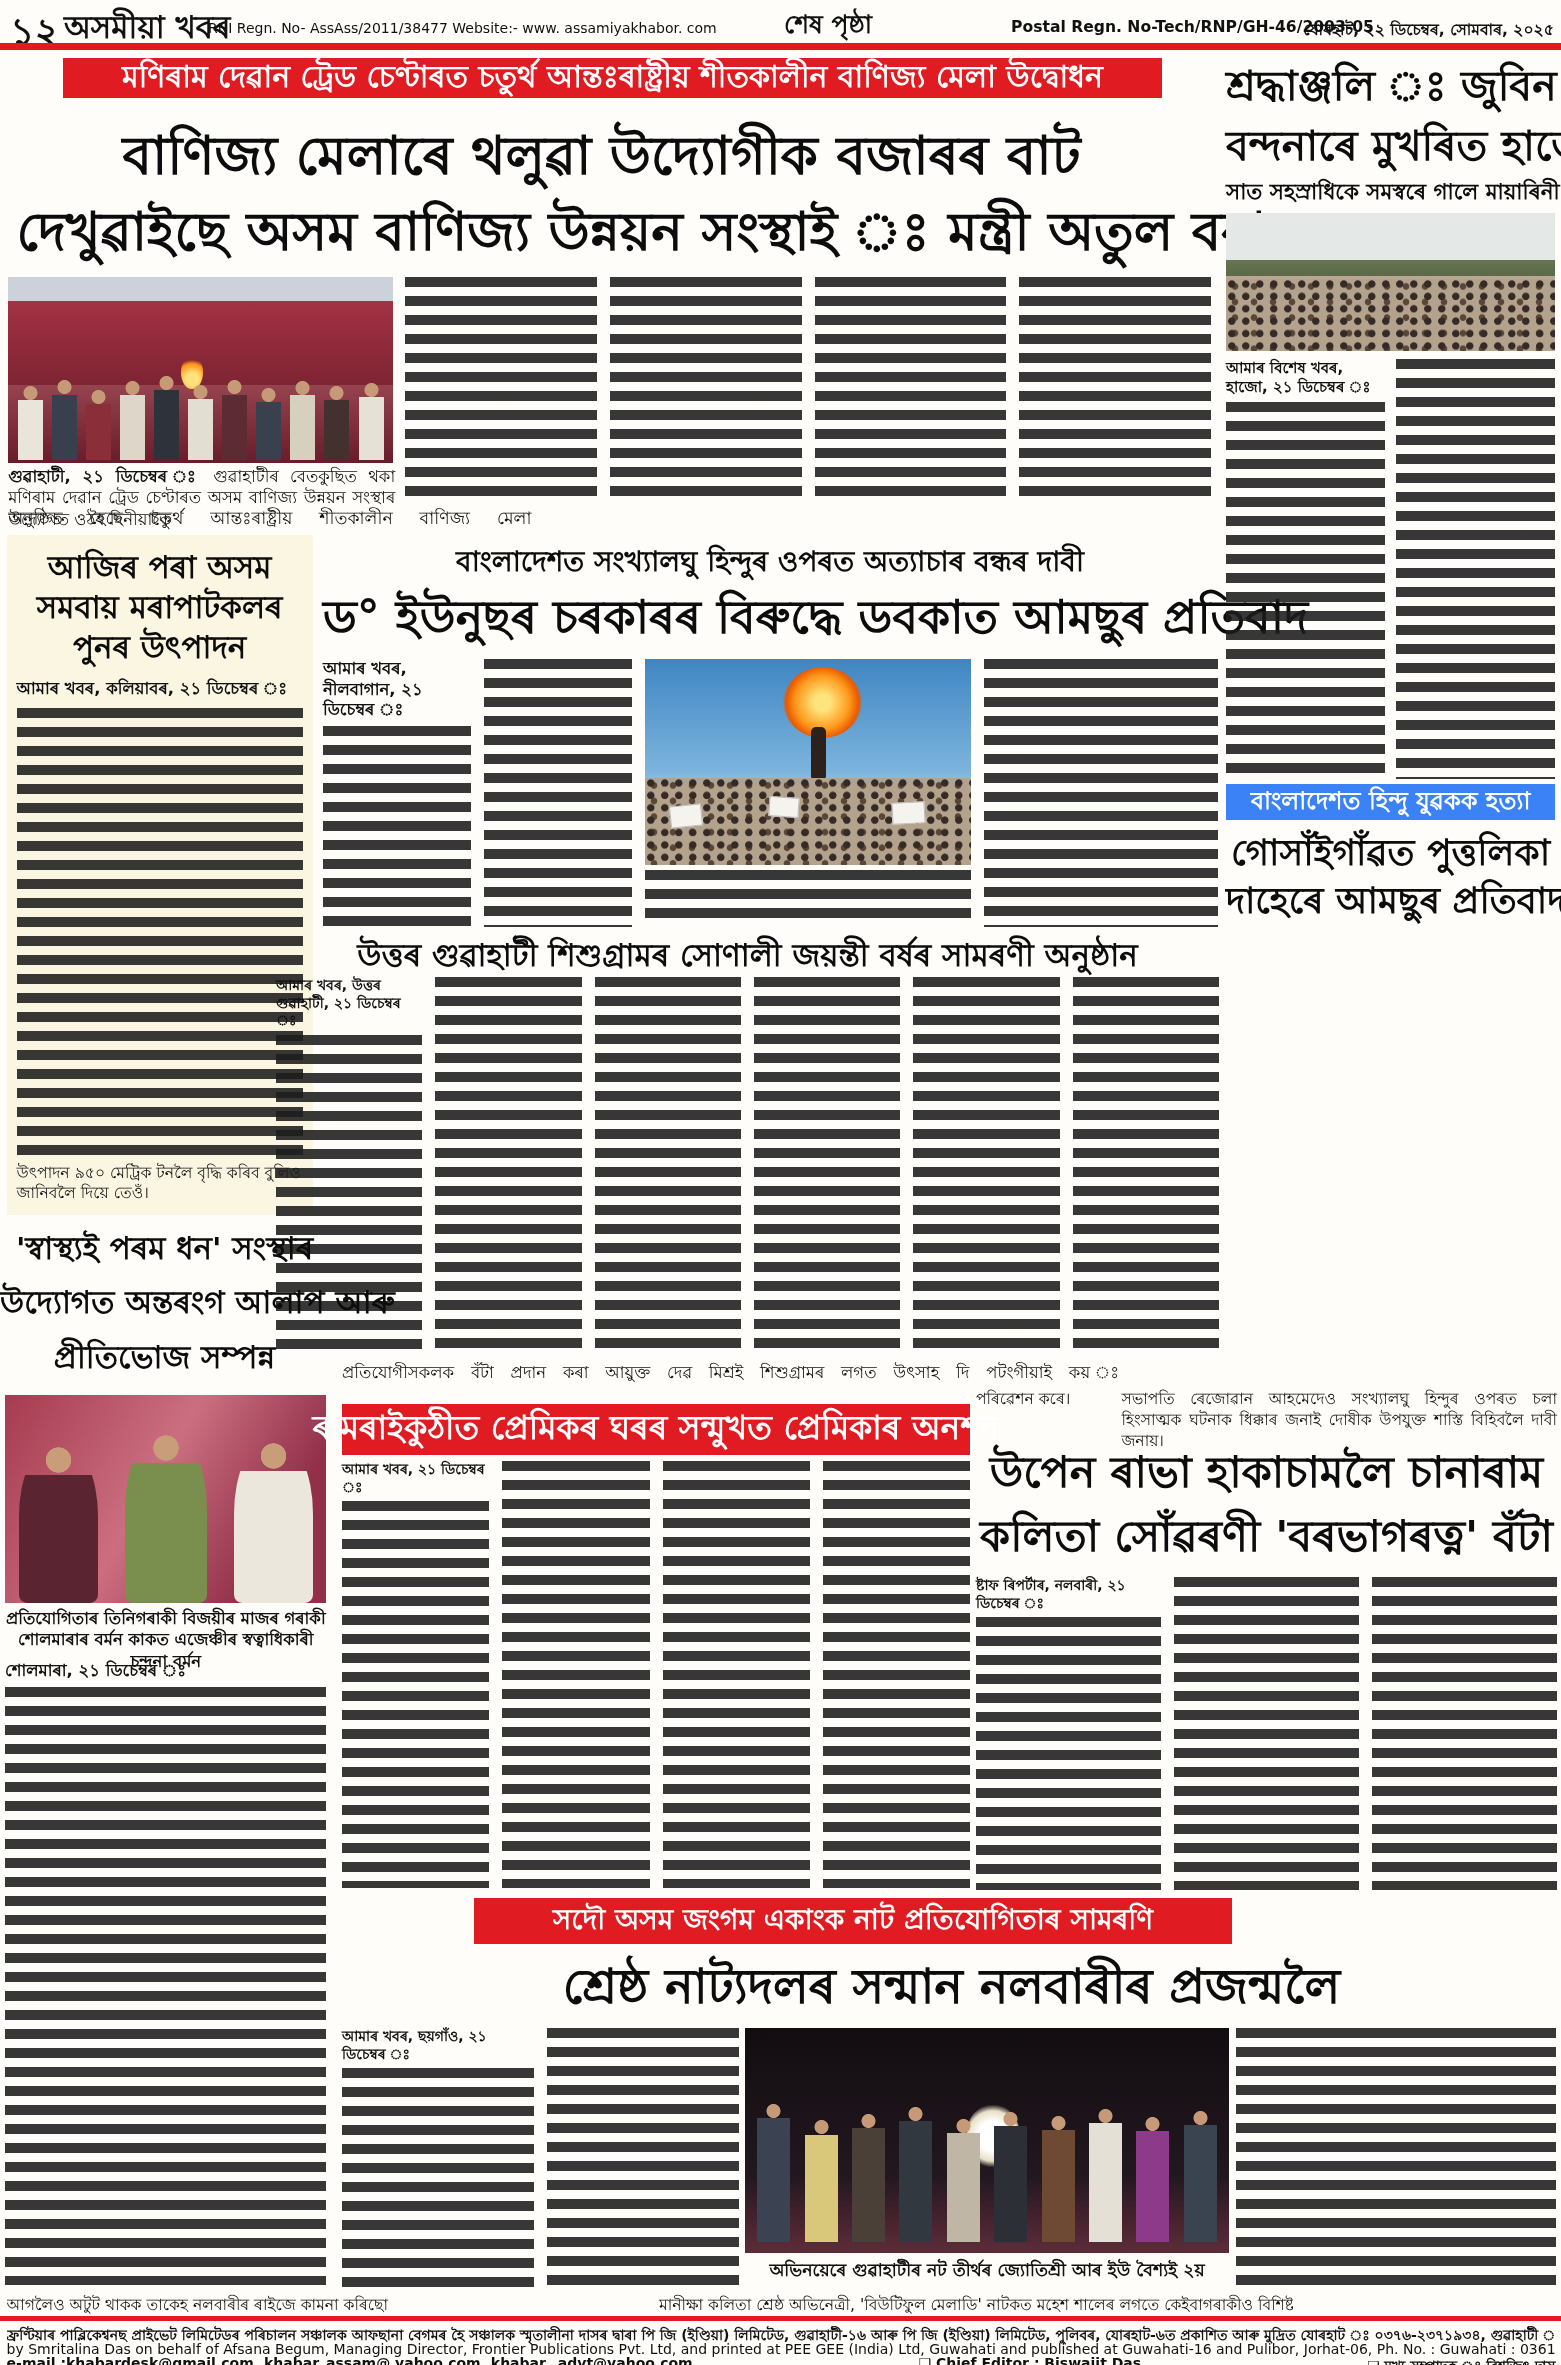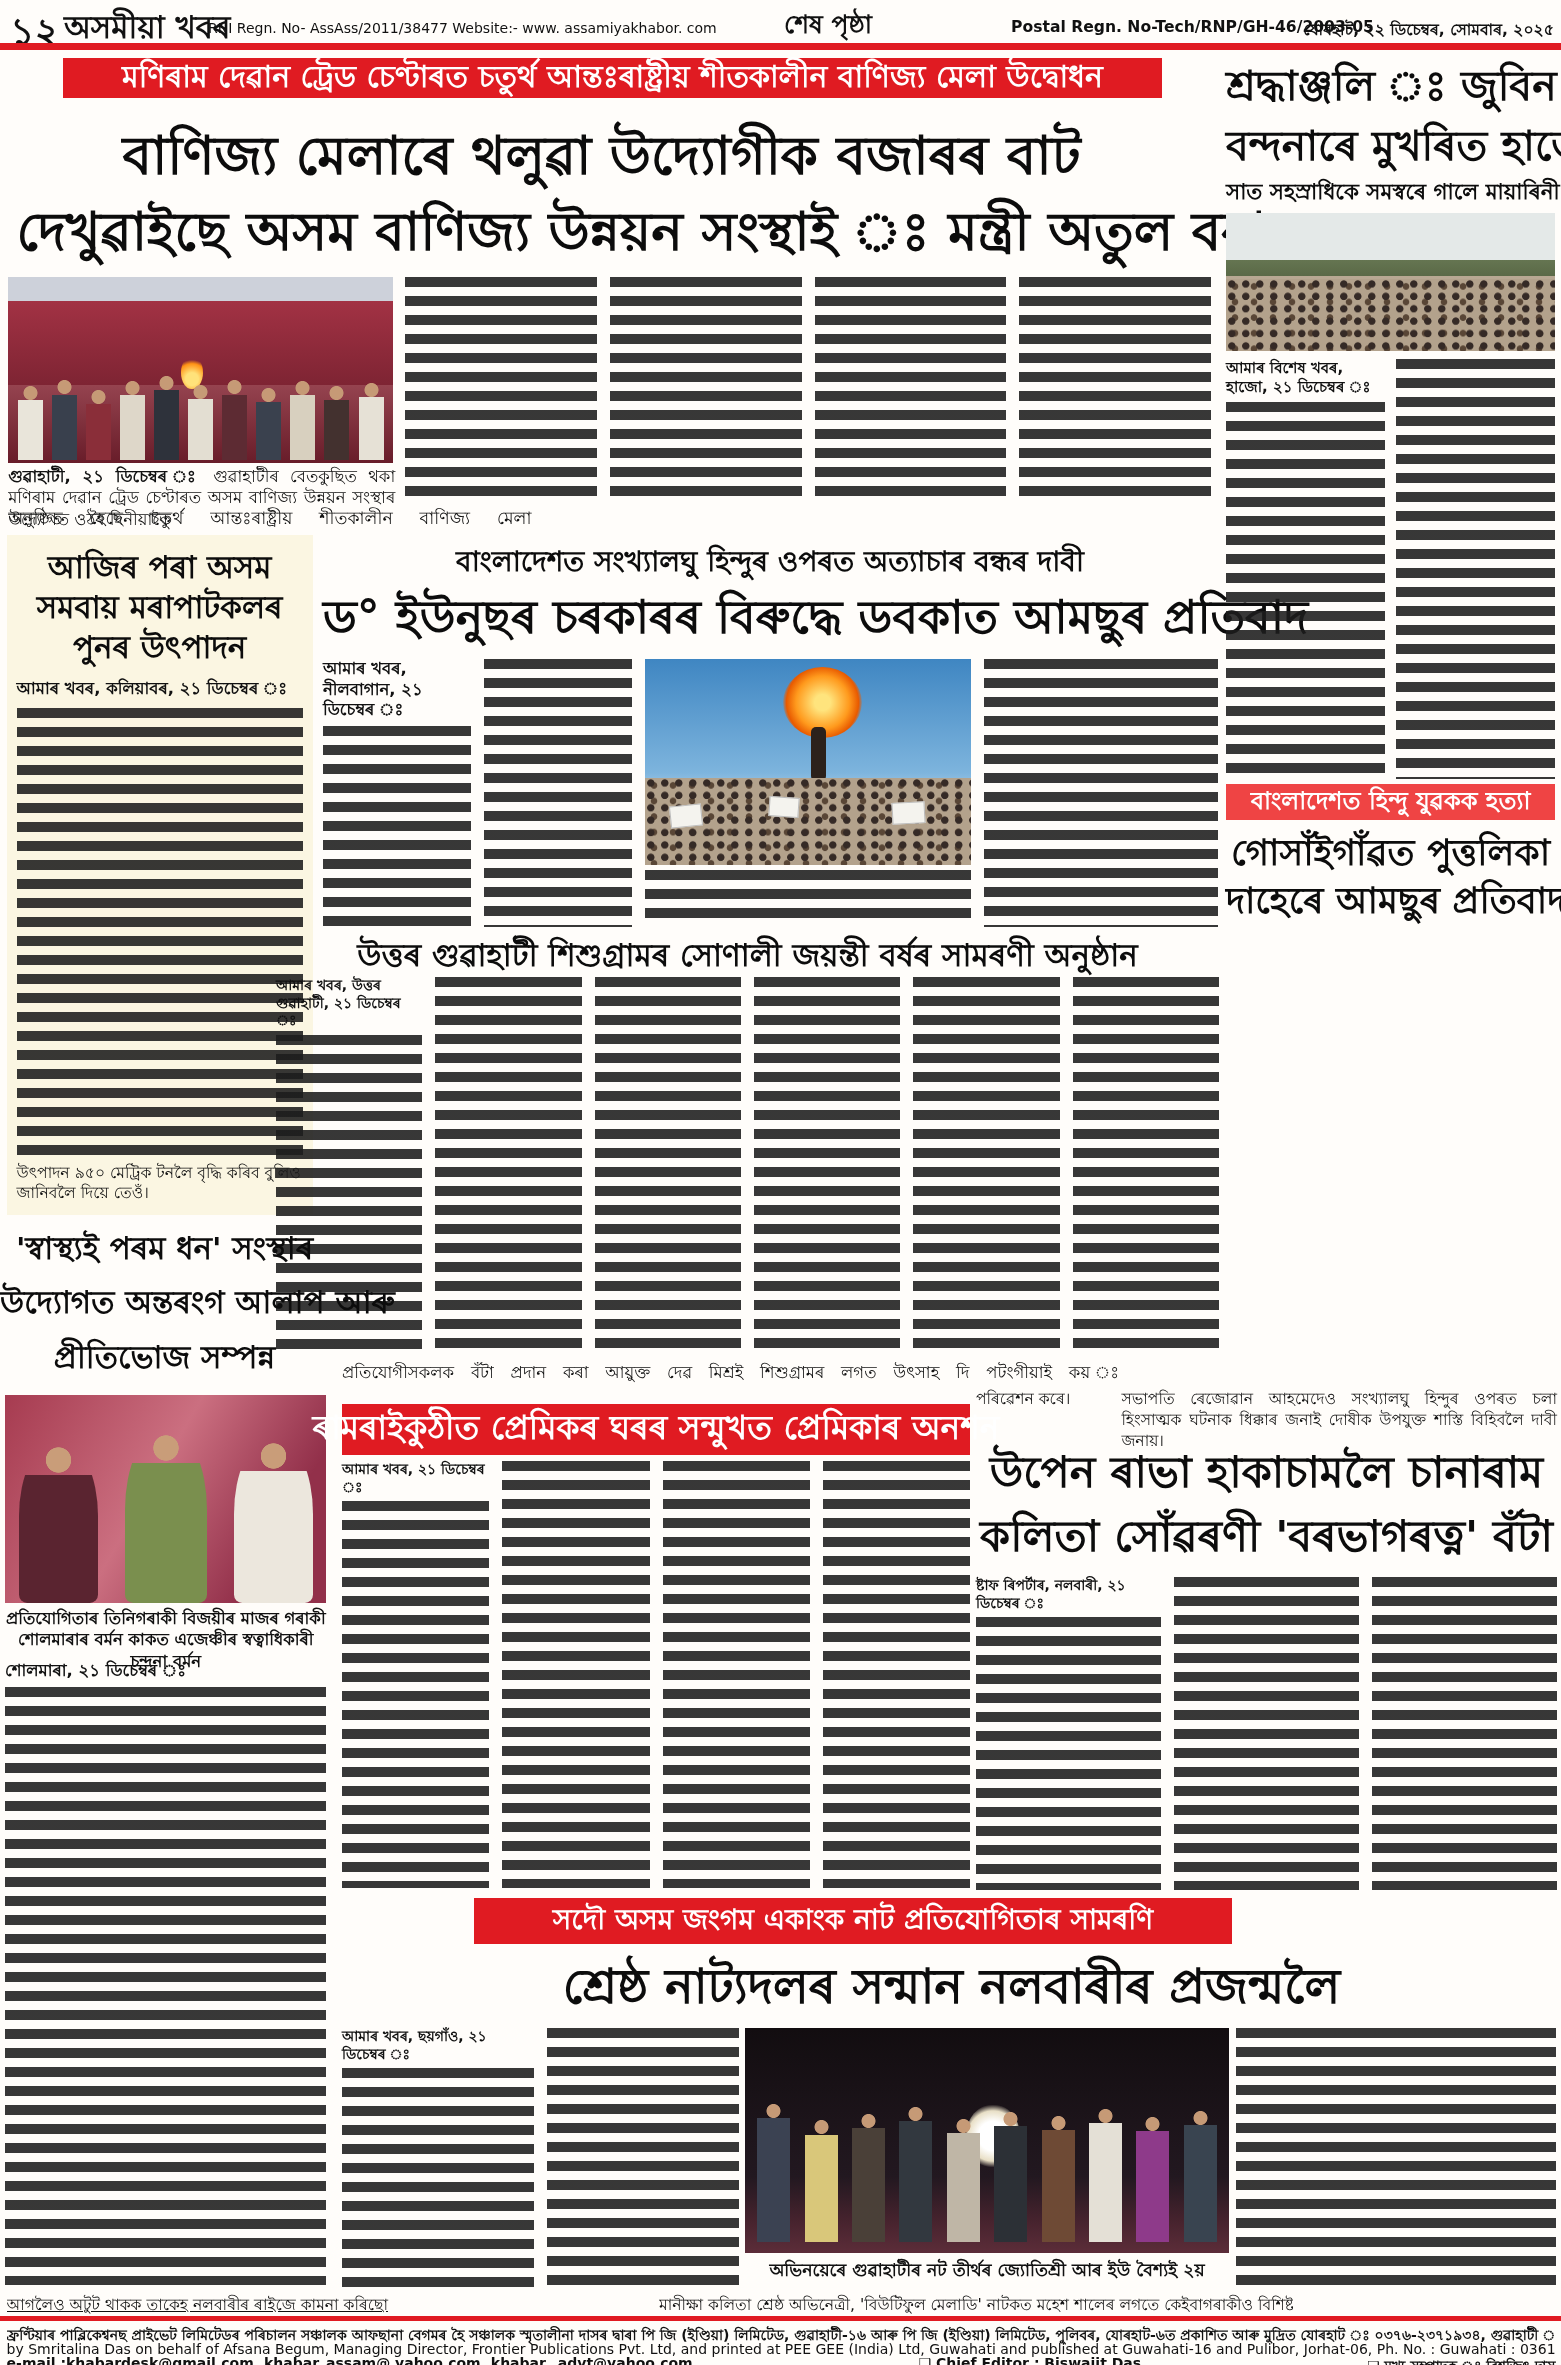--- a/index.html
+++ b/index.html
@@ -8,21 +8,21 @@
   .abs{position:absolute;}
   .hl{font-weight:700;color:#0c0c0c;text-align:center;white-space:nowrap;}
   .byline{font-weight:700;font-size:16.5px;line-height:1.25;margin-bottom:5px;}
   .smalltxt{font-size:16.5px;line-height:1.3;}
   .sim{flex:1;background-image:repeating-linear-gradient(180deg,rgba(28,28,28,.88) 0 10px,transparent 10px 19px);}
   .cols{display:flex;gap:13px;}
   .col{flex:1;display:flex;flex-direction:column;}
   .rule-red{background:#e01b22;}
   .banner-red{background:#e01b22;color:#fff;display:flex;align-items:center;justify-content:center;
               font-weight:700;white-space:nowrap;}
-  .banner-black{background:#ef4444;color:#fff;display:flex;align-items:center;justify-content:center;
+  .banner-black{background:#3b82f6;color:#fff;display:flex;align-items:center;justify-content:center;
               font-weight:700;white-space:nowrap;}
   .cream{background:#fbf6e2;}
   .photo{position:absolute;overflow:hidden;}
   .caption{font-weight:700;text-align:center;line-height:1.3;}
   
   .ph-trade{background:linear-gradient(180deg,#cdd1da 0%,#cdd1da 13%,#a23244 13%,#7e2433 58%,#95434f 58%,#681c29 100%);}
   .people{position:absolute;left:0;right:0;bottom:3.3px;display:flex;justify-content:space-around;align-items:flex-end;padding:0 5px;}
   .person{width:25px;border-radius:6.6px 6.6px 0 0;
           background:radial-gradient(circle at 50% 9px,#c69a76 6.6px,transparent 7.4px),
                      linear-gradient(180deg,transparent 0 16.5px,var(--c) 16.5px 100%);}
@@ -259,21 +259,21 @@
       <span class="person" style="--c:#e4e0d6;width:33px;height:135px;"></span>
       <span class="person" style="--c:#8e3a8a;width:33px;height:127px;"></span>
       <span class="person" style="--c:#394450;width:33px;height:133px;"></span>
     </div>
   </div>
   <div class="abs caption" style="left:745px;top:2259px;width:484px;font-size:17.3px;">অভিনয়েৰে গুৱাহাটীৰ নট তীৰ্থৰ জ্যোতিশ্ৰী আৰ ইউ বৈশ্যই ২য়</div>
   <div class="abs" style="left:1236px;top:2028px;width:320px;height:260px;display:flex;flex-direction:column;">
     <div class="sim"></div>
   </div>
 
-  <div class="abs strip" style="left:6.6px;top:2293px;width:568px;font-size:15.6px;text-decoration:underline;">আগলৈও অটুট থাকক তাকেহ নলবাৰীৰ ৰাইজে কামনা কৰিছো</div>
+  <div class="abs strip" style="left:6.6px;top:2293px;width:568px;font-size:15.6px;">আগলৈও অটুট থাকক তাকেহ নলবাৰীৰ ৰাইজে কামনা কৰিছো</div>
   <div class="abs strip" style="left:659px;top:2293px;width:634px;font-size:15.6px;">মানীক্ষা কলিতা শ্ৰেষ্ঠ অভিনেত্ৰী, 'বিউটিফুল মেলাডি' নাটকত মহেশ শালেৰ লগতে কেইবাগৰাকীও বিশিষ্ট ব্যক্তি উপস্থিত থাকে।</div>
 
   <div class="abs rule-red" style="left:0;top:2316px;width:100%;height:5px;"></div>
   <div class="abs footer-line" style="left:6.6px;top:2324px;width:1549px;display:flex;justify-content:space-between;">
     <span style="font-weight:700;">ফ্ৰণ্টিয়াৰ পাব্লিকেশ্বনছ প্ৰাইভেট লিমিটেডৰ পৰিচালন সঞ্চালক আফছানা বেগমৰ হৈ সঞ্চালক স্মৃতালীনা দাসৰ দ্বাৰা পি জি (ইণ্ডিয়া) লিমিটেড, গুৱাহাটী-১৬ আৰু পি জি (ইণ্ডিয়া) লিমিটেড, পুলিবৰ, যোৰহাট-৬ত প্ৰকাশিত আৰু মুদ্ৰিত যোৰহাট ঃ ০৩৭৬-২৩৭১৯৩৪, গুৱাহাটী ঃ ০৩৬১-২৪৭৭২৯১, ২৪৭৭২৯২, ২৪৭৭২৯৪</span>
 
   </div>
   <div class="abs footer-line" style="left:6.6px;top:2341px;width:1549px;">by Smritalina Das on behalf of  Afsana Begum, Managing Director, Frontier Publications Pvt. Ltd,  and printed at PEE GEE (India) Ltd, Guwahati and published at Guwahati-16 and Pulibor, Jorhat-06, Ph. No. : Guwahati : 0361-2477291/92/94,  Jorhat : 0376-2371934,</div>
   <div class="abs footer-line" style="left:6.6px;top:2355px;width:1549px;display:flex;justify-content:space-between;">
     <span style="font-weight:700;">e-mail :khabardesk@gmail.com, khabar_assam@ yahoo.com, khabar_ advt@yahoo.com</span>

